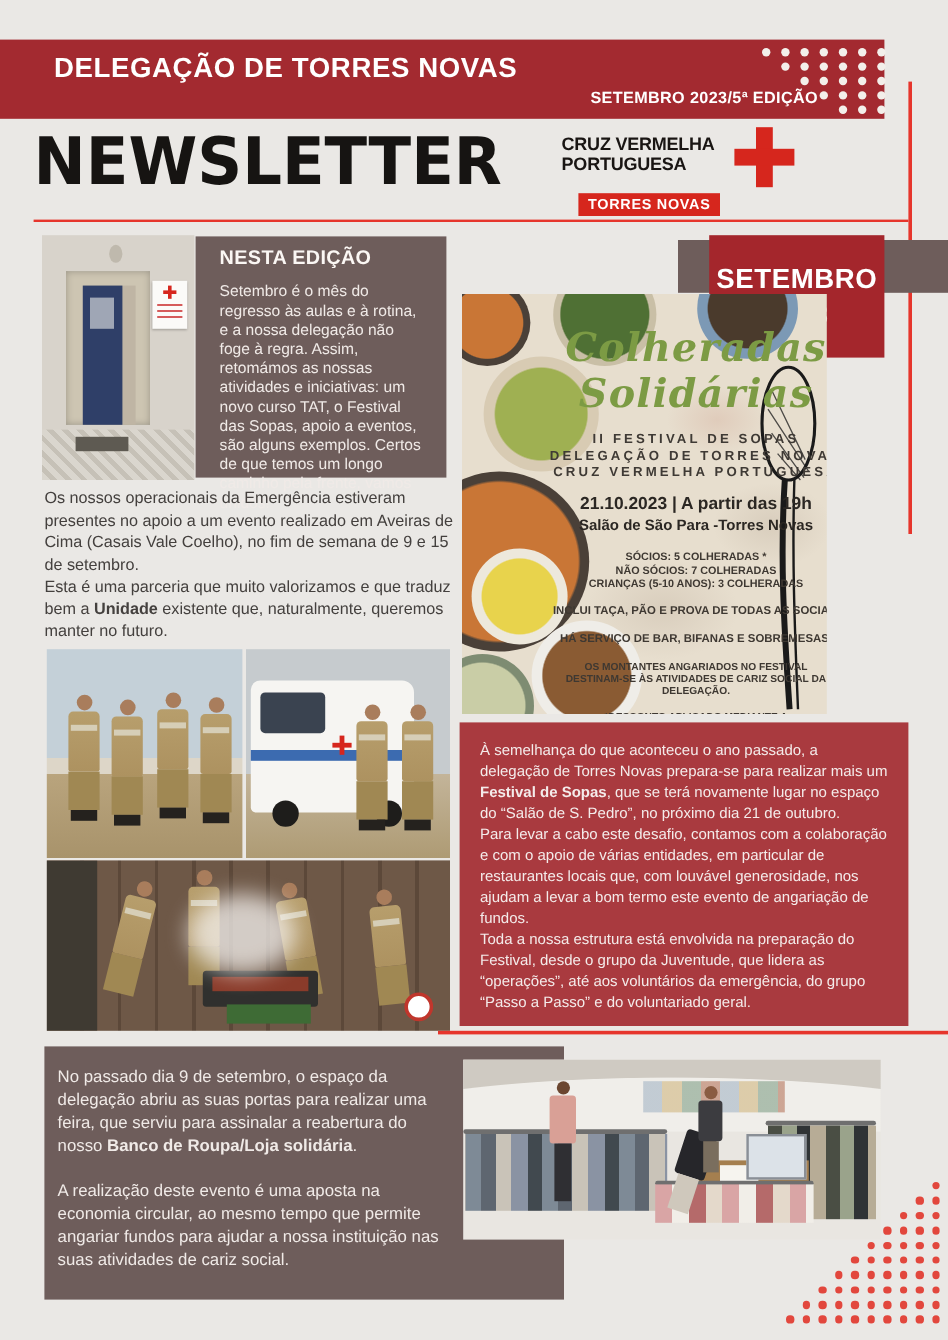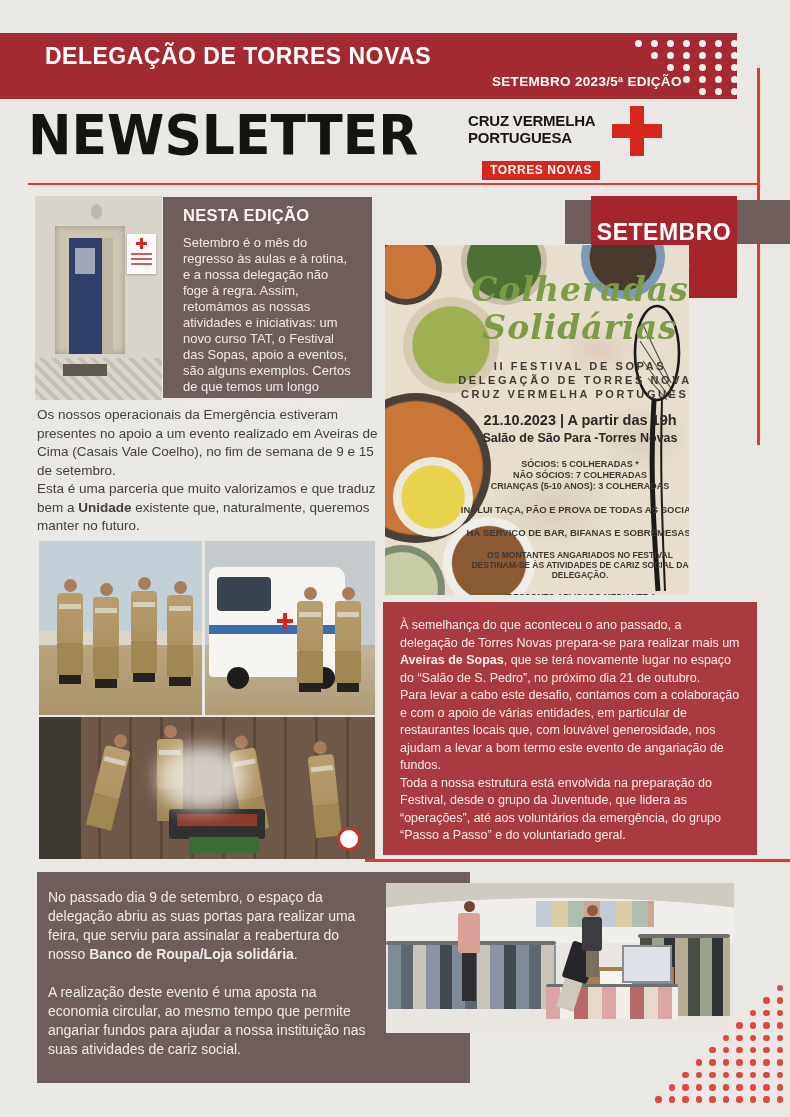--- a/index.html
+++ b/index.html
@@ -327,21 +327,21 @@
         <div class="head"></div>
         <div class="body"></div>
         <div class="legs"></div>
       </div>
     <div class="grill"></div>
     <div class="crate"></div>
     <div class="smoke"></div>
     <div class="cvp-emblem"></div>
   </div>
 
-  <div class="abs block-festival"><span>À semelhança do que aconteceu o ano passado, a delegação de Torres Novas prepara-se para realizar mais um </span><strong>Aveiras de Sopas</strong><span>, que se terá novamente lugar no espaço do “Salão de S. Pedro”, no próximo dia 21 de outubro.
+  <div class="abs block-festival"><span>À semelhança do que aconteceu o ano passado, a delegação de Torres Novas prepara-se para realizar mais um </span><strong>Festival de Sopas</strong><span>, que se terá novamente lugar no espaço do “Salão de S. Pedro”, no próximo dia 21 de outubro.
 Para levar a cabo este desafio, contamos com a colaboração e com o apoio de várias entidades, em particular de restaurantes locais que, com louvável generosidade, nos ajudam a levar a bom termo este evento de angariação de fundos.
 Toda a nossa estrutura está envolvida na preparação do Festival, desde o grupo da Juventude, que lidera as “operações”, até aos voluntários da emergência, do grupo “Passo a Passo” e do voluntariado geral.</span></div>
 
   <div class="abs hr-red2"></div>
 
   <div class="abs box-loja">
     <p><span>No passado dia 9 de setembro, o espaço da delegação abriu as suas portas para realizar uma feira, que serviu para assinalar a reabertura do nosso </span><strong>Banco de Roupa/Loja solidária</strong><span>.</span></p>
     <p>A realização deste evento é uma aposta na economia circular, ao mesmo tempo que permite angariar fundos para ajudar a nossa instituição nas suas atividades de cariz social.</p>
   </div>
 

